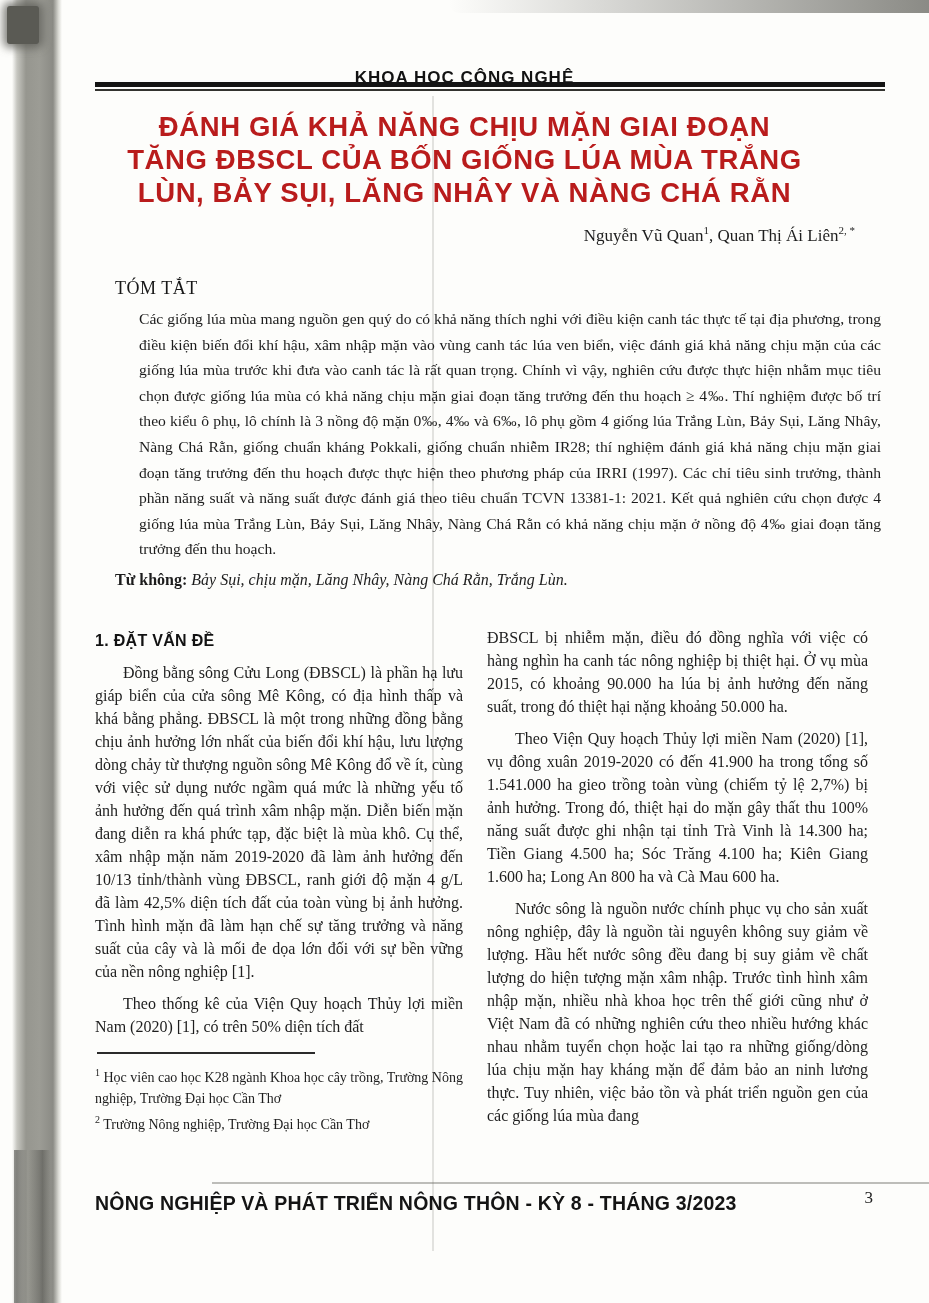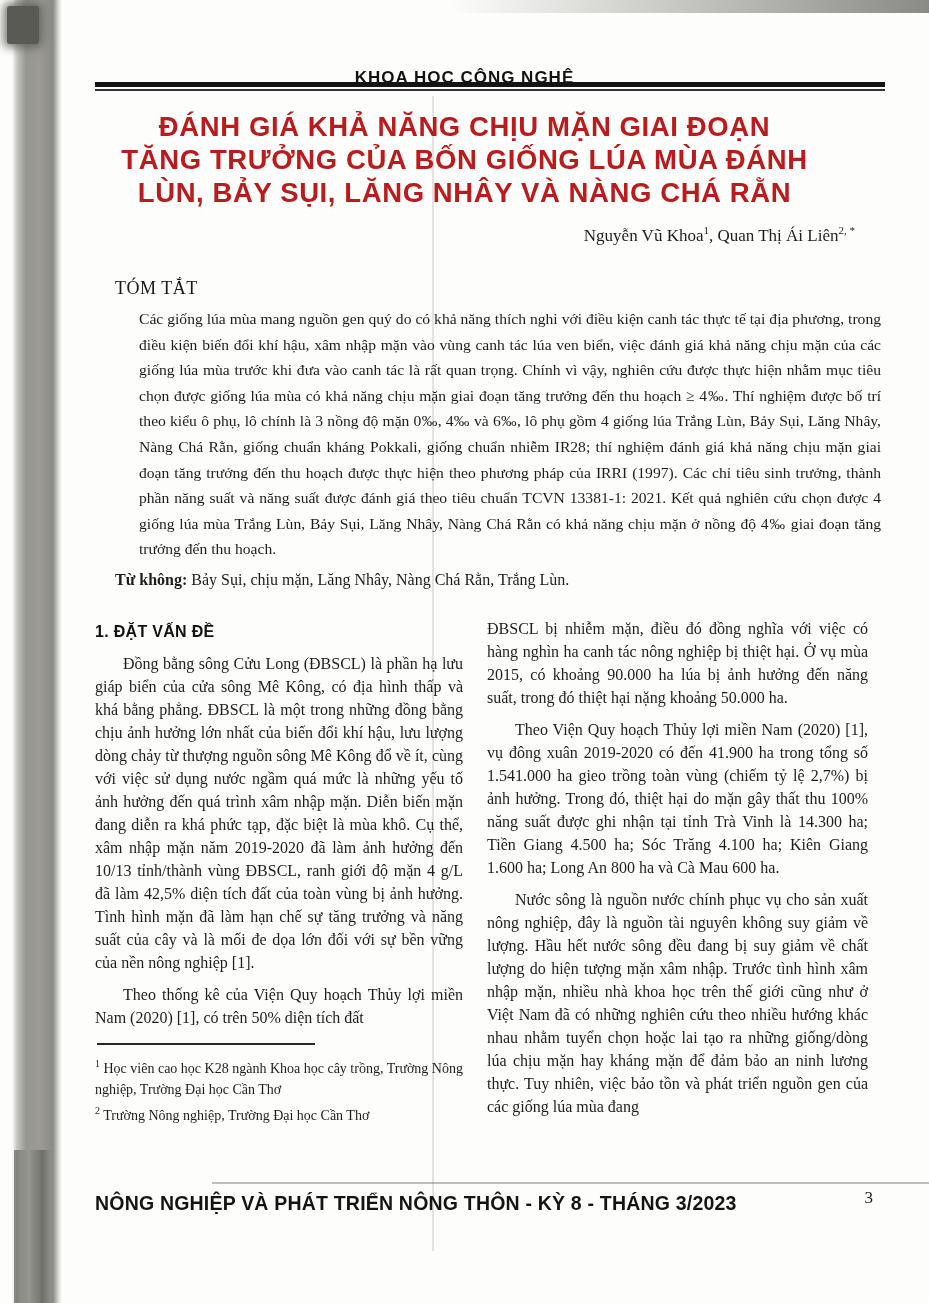--- a/index.html
+++ b/index.html
@@ -66,23 +66,23 @@
     left:115px;top:278px;font-size:18px;letter-spacing:.5px;color:#171717;
   }
   .abstract-body{
     left:115px;top:306px;width:742px;
     font-size:15.6px;line-height:25.6px;text-align:justify;color:#1c1c1c;margin-left:24px;
   }
   .keywords{
     left:115px;top:571px;width:742px;font-size:16px;color:#1c1c1c;
   }
   .keywords .kw-label{font-weight:700;}
-  .keywords .kw-body{}
+  .keywords .kw-body{font-style:italic;}
   
-  .col{font-size:16px;line-height:23px;text-align:justify;color:#1d1d1d;}
+  .col{font-size:16px;line-height:23px;text-align:justify;color:#1d1d1d;margin-top:9px;}
   .col-left{left:95px;top:620px;width:368px;}
   .col-right{left:487px;top:617px;width:381px;}
   .col p{margin:0 0 9px 0;}
   .col p.indent{text-indent:28px;}
   .sec-heading{
     font-family:"Liberation Sans", sans-serif;font-weight:700;
     font-size:16px;letter-spacing:.3px;color:#121212;
     margin:0 0 11px 22px;text-align:left;
   }
   
@@ -108,26 +108,26 @@
 <div class="abs corner-patch"></div>
 <div class="abs top-shade"></div>
 <div class="abs crease"></div>
 <div class="abs footer-scan-line"></div>
 
 <div class="abs journal-section">KHOA HỌC CÔNG NGHỆ</div>
 <div class="abs head-rule"></div>
 
 <div class="abs article-title">
   <div>ĐÁNH GIÁ KHẢ NĂNG CHỊU MẶN GIAI ĐOẠN</div>
-  <div>TĂNG TRƯỞNG CỦA BỐN GIỐNG LÚA MÙA ĐÁNH</div>
+  <div>TĂNG ĐBSCL CỦA BỐN GIỐNG LÚA MÙA TRẮNG</div>
   <div>LÙN, BẢY SỤI, LĂNG NHÂY VÀ NÀNG CHÁ RẰN</div>
 </div>
 
 <div class="abs authors">
-  <span>Nguyễn Vũ Khoa</span><sup>1</sup><span>, </span><span>Quan Thị Ái Liên</span><sup>2, *</sup>
+  <span>Nguyễn Vũ Quan</span><sup>1</sup><span>, </span><span>Quan Thị Ái Liên</span><sup>2, *</sup>
 </div>
 
 <div class="abs abstract-heading">TÓM TẮT</div>
 <div class="abs abstract-body">Các giống lúa mùa mang nguồn gen quý do có khả năng thích nghi với điều kiện canh tác thực tế tại địa phương, trong điều kiện biến đổi khí hậu, xâm nhập mặn vào vùng canh tác lúa ven biển, việc đánh giá khả năng chịu mặn của các giống lúa mùa trước khi đưa vào canh tác là rất quan trọng. Chính vì vậy, nghiên cứu được thực hiện nhằm mục tiêu chọn được giống lúa mùa có khả năng chịu mặn giai đoạn tăng trưởng đến thu hoạch ≥ 4‰. Thí nghiệm được bố trí theo kiểu ô phụ, lô chính là 3 nồng độ mặn 0‰, 4‰ và 6‰, lô phụ gồm 4 giống lúa Trắng Lùn, Bảy Sụi, Lăng Nhây, Nàng Chá Rằn, giống chuẩn kháng Pokkali, giống chuẩn nhiễm IR28; thí nghiệm đánh giá khả năng chịu mặn giai đoạn tăng trưởng đến thu hoạch được thực hiện theo phương pháp của IRRI (1997). Các chỉ tiêu sinh trưởng, thành phần năng suất và năng suất được đánh giá theo tiêu chuẩn TCVN 13381-1: 2021. Kết quả nghiên cứu chọn được 4 giống lúa mùa Trắng Lùn, Bảy Sụi, Lăng Nhây, Nàng Chá Rằn có khả năng chịu mặn ở nồng độ 4‰ giai đoạn tăng trưởng đến thu hoạch.</div>
 <div class="abs keywords">
   <span class="kw-label">Từ không:</span>
   <span class="kw-body">Bảy Sụi, chịu mặn, Lăng Nhây, Nàng Chá Rằn, Trắng Lùn.</span>
 </div>
 
 <div class="abs col col-left">

